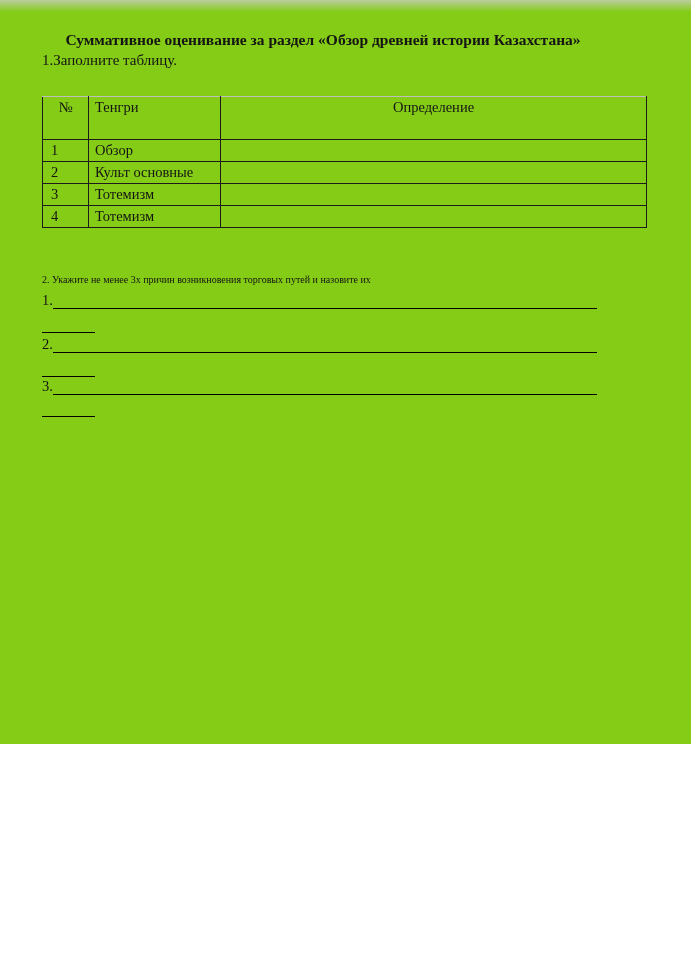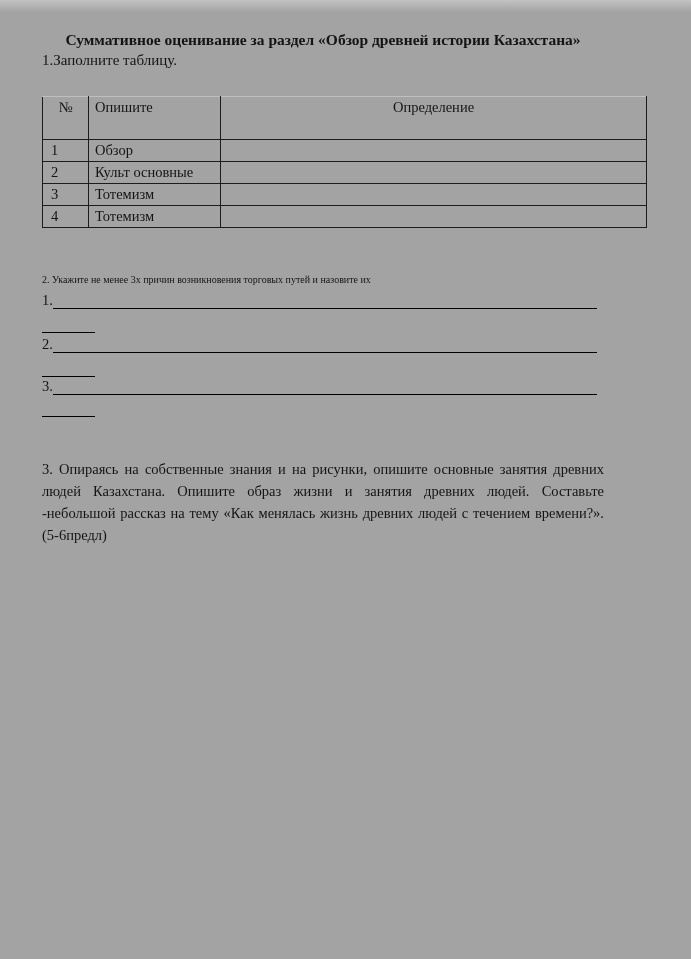--- a/index.html
+++ b/index.html
@@ -3,22 +3,22 @@
 <meta charset="utf-8">
 <style>
   html, body {
     margin: 0;
     padding: 0;
     background: #ffffff;
   }
   .page {
     position: relative;
     width: 691px;
-    height: 959px;
-    background: #a3a3a3;
+    height: 744px;
+    background: #84cc16;
     font-family: "Liberation Serif", serif;
     color: #141414;
     overflow: hidden;
   }
   .scan-edge {
     position: absolute;
     top: 0; left: 0; right: 0;
     height: 12px;
     background: linear-gradient(#cdcdcd, rgba(255,255,255,0));
     opacity: 0.75;
@@ -118,21 +118,21 @@
 
   <table class="religion-table">
     <colgroup>
       <col style="width:46px">
       <col style="width:132px">
       <col style="width:426px">
     </colgroup>
     <tbody>
       <tr class="header-row">
         <td class="cell-center">№</td>
-        <td>Опишите</td>
+        <td>Тенгри</td>
         <td class="cell-center">Определение</td>
       </tr>
       <tr class="data-row">
         <td class="cell-num">1</td>
         <td>Обзор</td>
         <td></td>
       </tr>
       <tr class="data-row">
         <td class="cell-num">2</td>
         <td>Культ основные</td>
@@ -170,14 +170,13 @@
   </div>
 
   <div class="answer-row main row-m3">
     <span class="num">3.</span>
     <span class="blank"></span>
   </div>
   <div class="answer-row cont row-c3">
     <span class="blank"></span>
   </div>
 
-  <div class="task3-prompt">3. Опираясь на собственные знания  и на рисунки, опишите основные занятия древних людей Казахстана. Опишите  образ жизни и занятия древних людей. Составьте -небольшой рассказ на тему «Как менялась жизнь древних людей с течением времени?». (5-6предл)</div>
 </div>
 
 </body></html>

